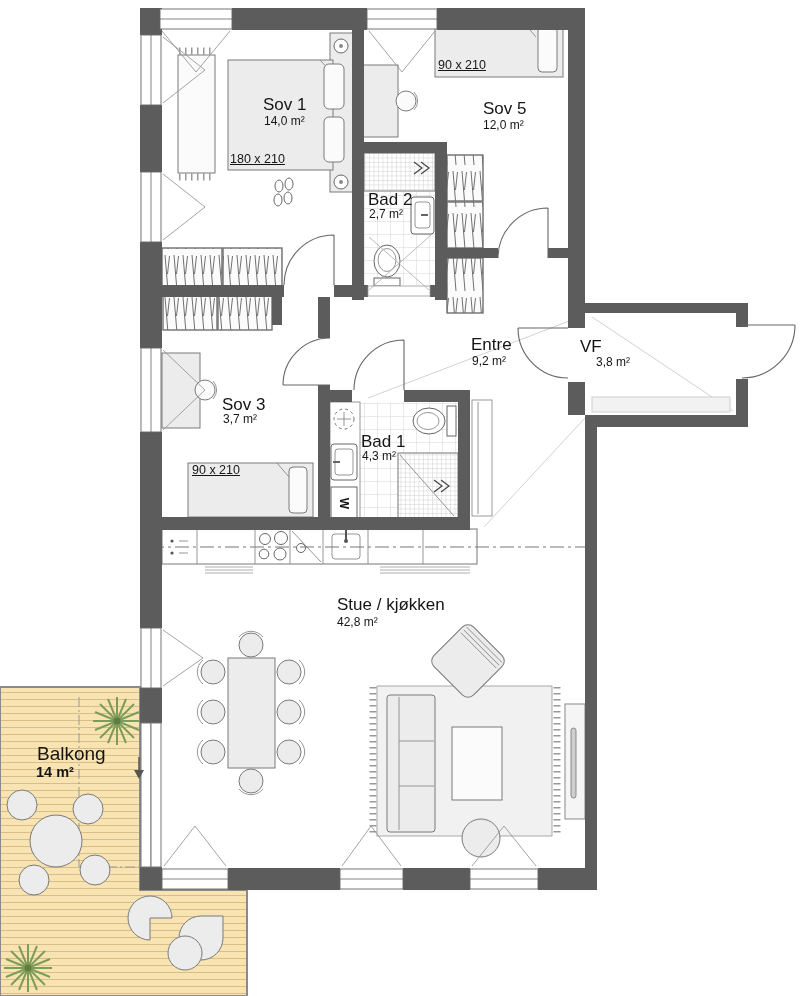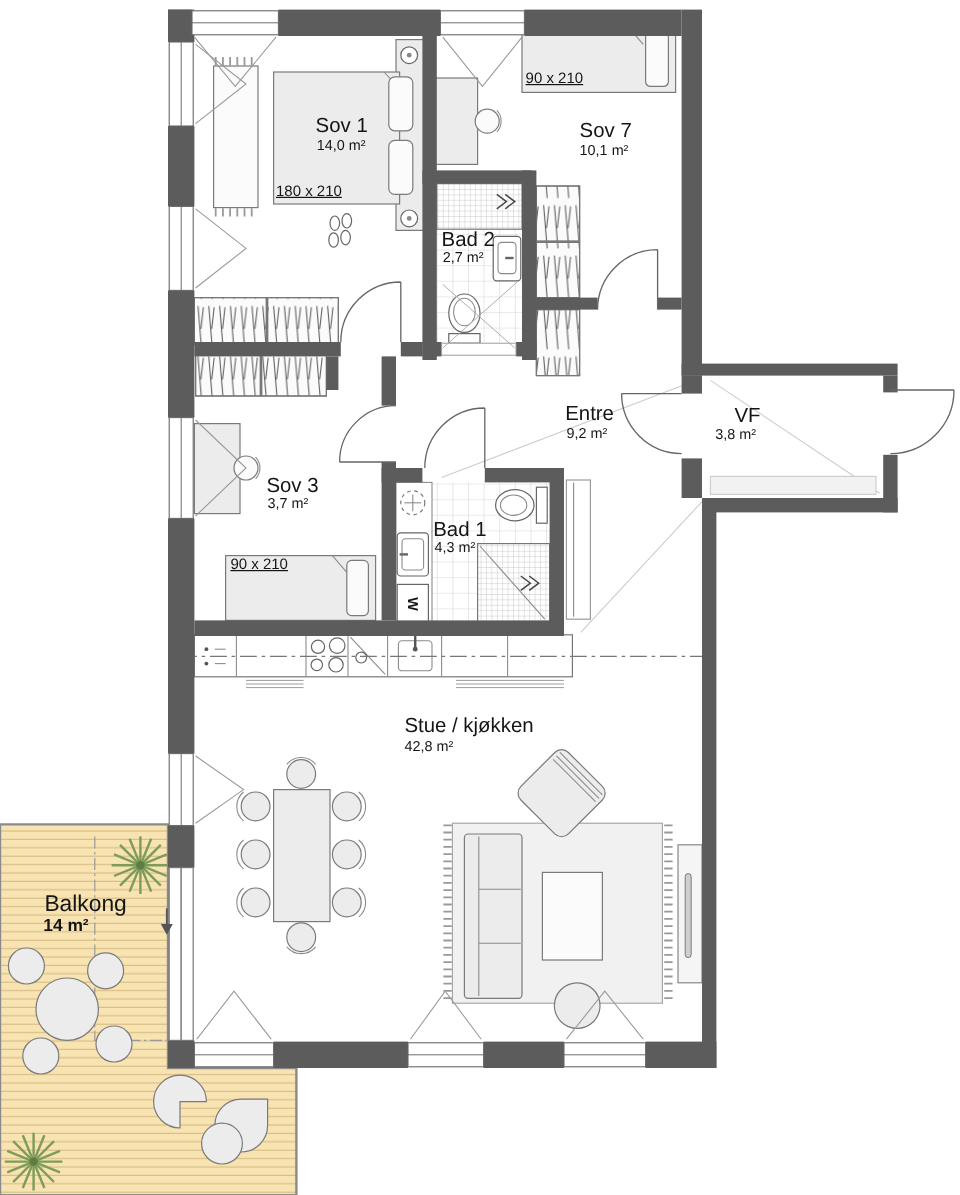--- a/index.html
+++ b/index.html
@@ -350,31 +350,31 @@
       <line x1="139" y1="757" x2="139" y2="772" style="stroke:#555;stroke-width:1.5"></line>
       <polygon points="134,770 144,770 139,779" style="fill:#555"></polygon>
     </g>
   </g>
 </svg>
 
 <div class="lbl name" style="left:263px;top:96px">Sov 1</div>
 <div class="lbl area" style="left:264px;top:115px">14,0 m²</div>
 <div class="lbl dim" style="left:230px;top:153px">180 x 210</div>
 
-<div class="lbl name" style="left:483px;top:100px">Sov 7</div>
-<div class="lbl area" style="left:483px;top:119px">10,1 m²</div>
+<div class="lbl name" style="left:483px;top:100px">Sov 5</div>
+<div class="lbl area" style="left:483px;top:119px">12,0 m²</div>
 <div class="lbl dim" style="left:438px;top:59px">90 x 210</div>
 
 <div class="lbl name" style="left:368px;top:191px">Bad 2</div>
 <div class="lbl area" style="left:369px;top:208px">2,7 m²</div>
 
 <div class="lbl name" style="left:471px;top:336px">Entre</div>
 <div class="lbl area" style="left:472px;top:355px">9,2 m²</div>
 
-<div class="lbl name" style="left:612px;top:338px">VF</div>
+<div class="lbl name" style="left:580px;top:338px">VF</div>
 <div class="lbl area" style="left:596px;top:356px">3,8 m²</div>
 
 <div class="lbl name" style="left:222px;top:396px">Sov 3</div>
 <div class="lbl area" style="left:223px;top:413px">3,7 m²</div>
 <div class="lbl dim" style="left:192px;top:464px">90 x 210</div>
 
 <div class="lbl name" style="left:361px;top:433px">Bad 1</div>
 <div class="lbl area" style="left:362px;top:450px">4,3 m²</div>
 
 <div class="lbl name" style="left:337px;top:596px">Stue / kjøkken</div>

